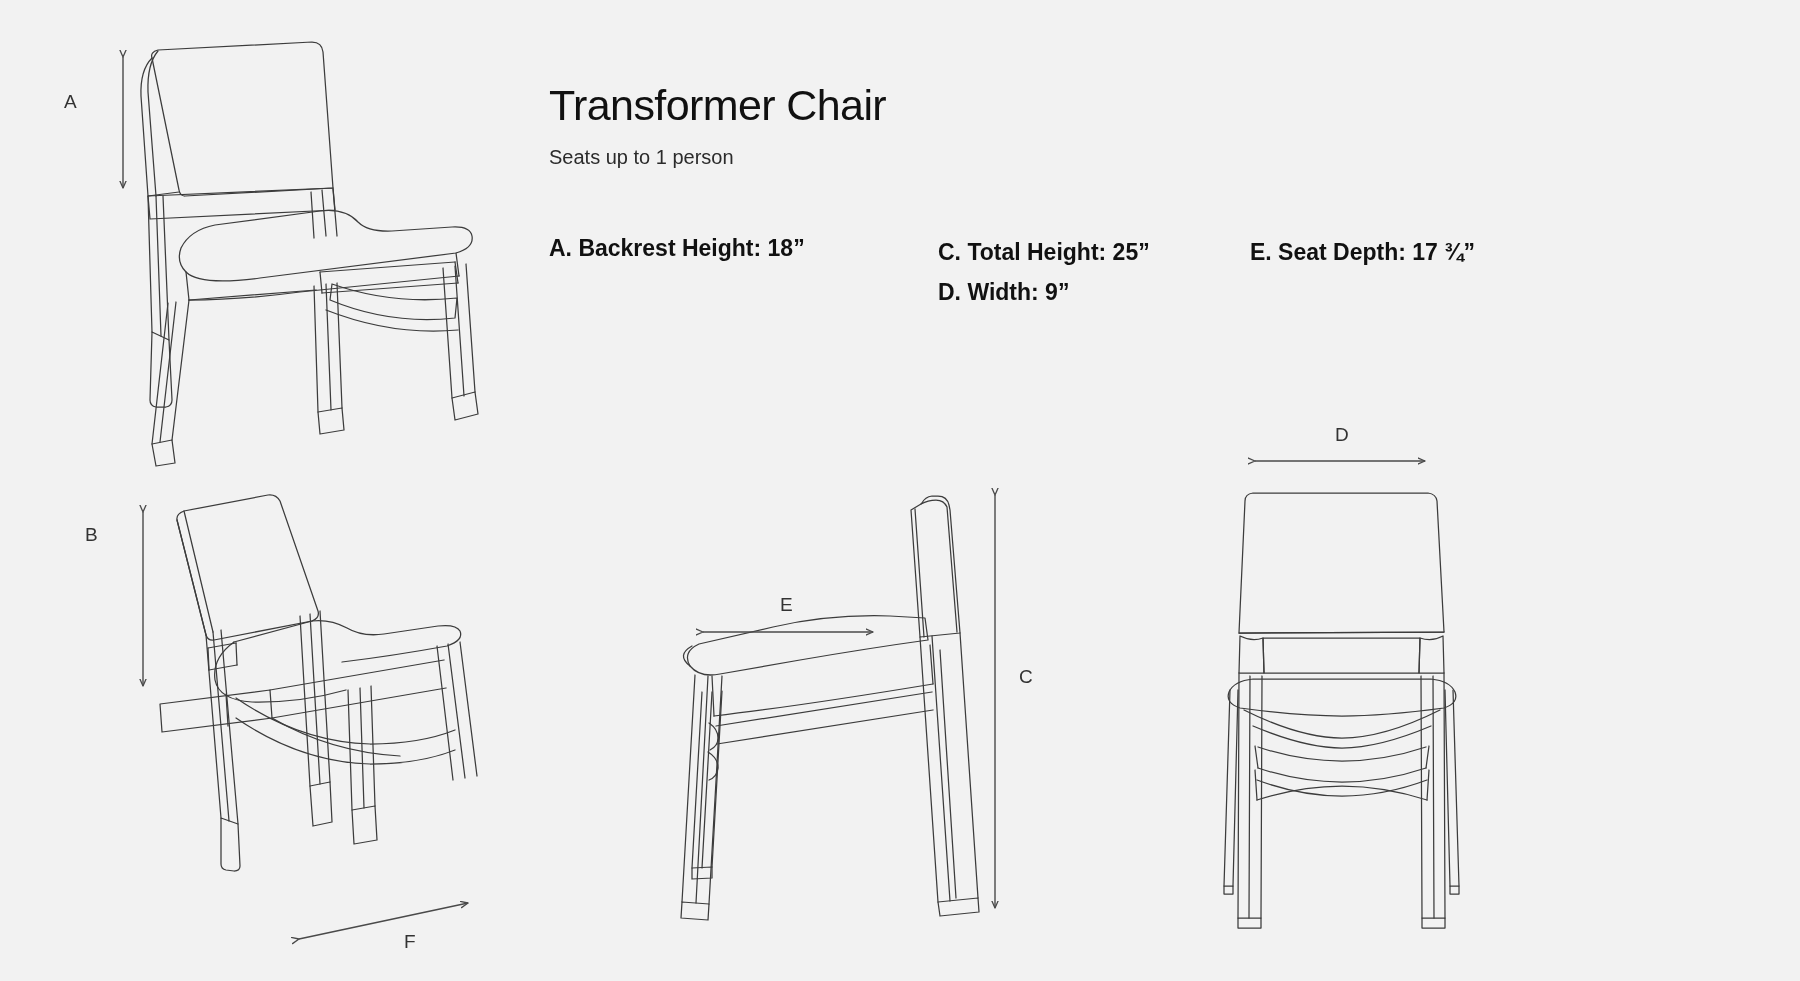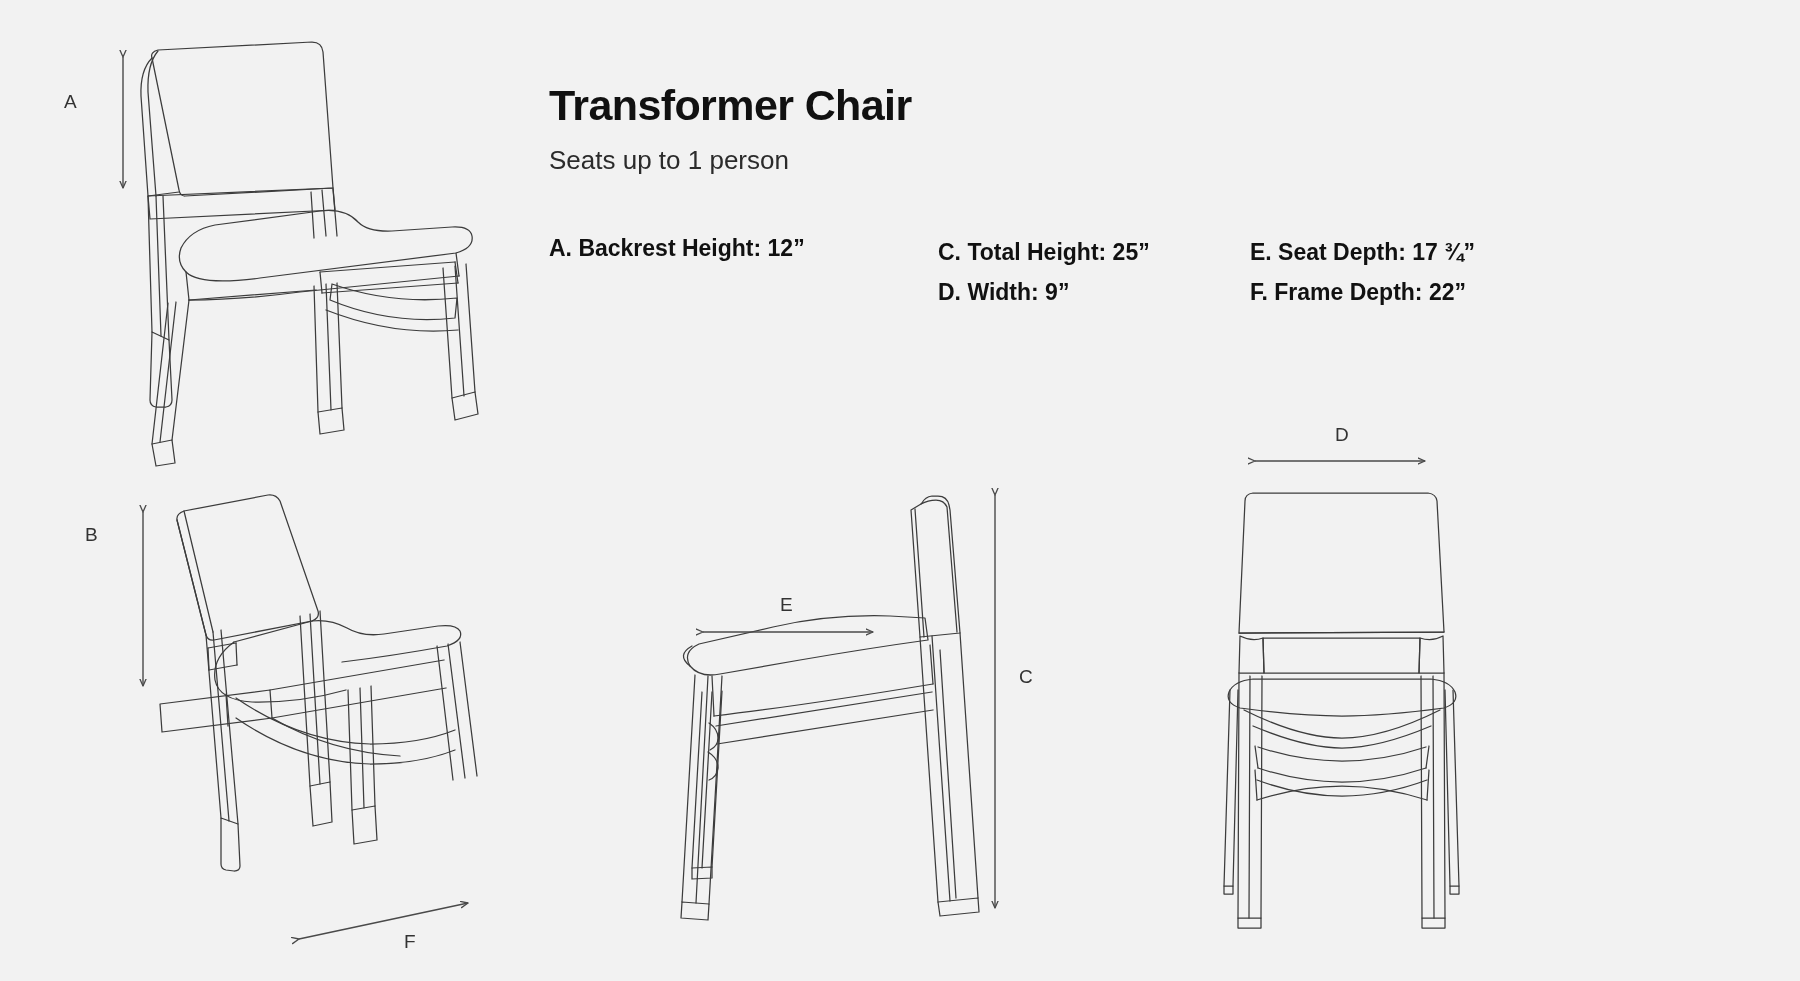--- a/index.html
+++ b/index.html
@@ -7,26 +7,26 @@
     width:1800px;height:981px;
     background:#f2f2f2;
     font-family:"Liberation Sans", sans-serif;
     overflow:hidden;
     position:relative;
   }
   #stage{position:absolute;inset:0;width:1800px;height:981px;}
   .info{position:absolute;}
   #title{
     left:549px;top:84px;
-    font-size:43px;font-weight:bold;letter-spacing:-0.6px;
+    font-size:43px;font-weight:normal;letter-spacing:-0.6px;
     color:#111111;line-height:1;
   }
   #subtitle{
     left:549px;top:147px;
-    font-size:26px;font-weight:400;color:#2b2b2b;line-height:1;
+    font-size:20px;font-weight:400;color:#2b2b2b;line-height:1;
   }
   .spec-col{position:absolute;}
   .spec-col .spec-line{
     font-size:23px;font-weight:bold;color:#111111;
     line-height:40px;white-space:nowrap;
   }
   #spec-col-0{left:549px;top:228px;}
   #spec-col-1{left:938px;top:232px;}
   #spec-col-2{left:1250px;top:232px;}
   svg{display:block;position:absolute;left:0;top:0;overflow:visible;}
@@ -36,29 +36,28 @@
 </style>
 </head>
 <body style="background: rgb(242, 242, 242);">
 
 <div id="stage">
 
   <div class="info" id="title">Transformer Chair</div>
   <div class="info" id="subtitle">Seats up to 1 person</div>
 
   <div class="spec-col" id="spec-col-0">
-    <div class="spec-line">A. Backrest Height: 12”</div>
+    <div class="spec-line">A. Backrest Height: 18”</div>
   </div>
   <div class="spec-col" id="spec-col-1">
     <div class="spec-line">C. Total Height: 25”</div>
     <div class="spec-line">D. Width: 9”</div>
   </div>
   <div class="spec-col" id="spec-col-2">
     <div class="spec-line">E. Seat Depth: 17 ¾”</div>
-    <div class="spec-line">F. Frame Depth: 22”</div>
   </div>
 
   <svg width="1800" height="981" viewBox="0 0 1800 981">
     <defs>
       <marker id="arrA" markerWidth="10" markerHeight="10" refX="7.5" refY="3.6" orient="auto" markerUnits="userSpaceOnUse">
         <path d="M7.5,3.6 L0.2,0.4 M7.5,3.6 L0.2,6.8" fill="none" stroke="#4a4a4a" stroke-width="1.3" stroke-linecap="round"></path>
       </marker>
     </defs>
 
     <g>

